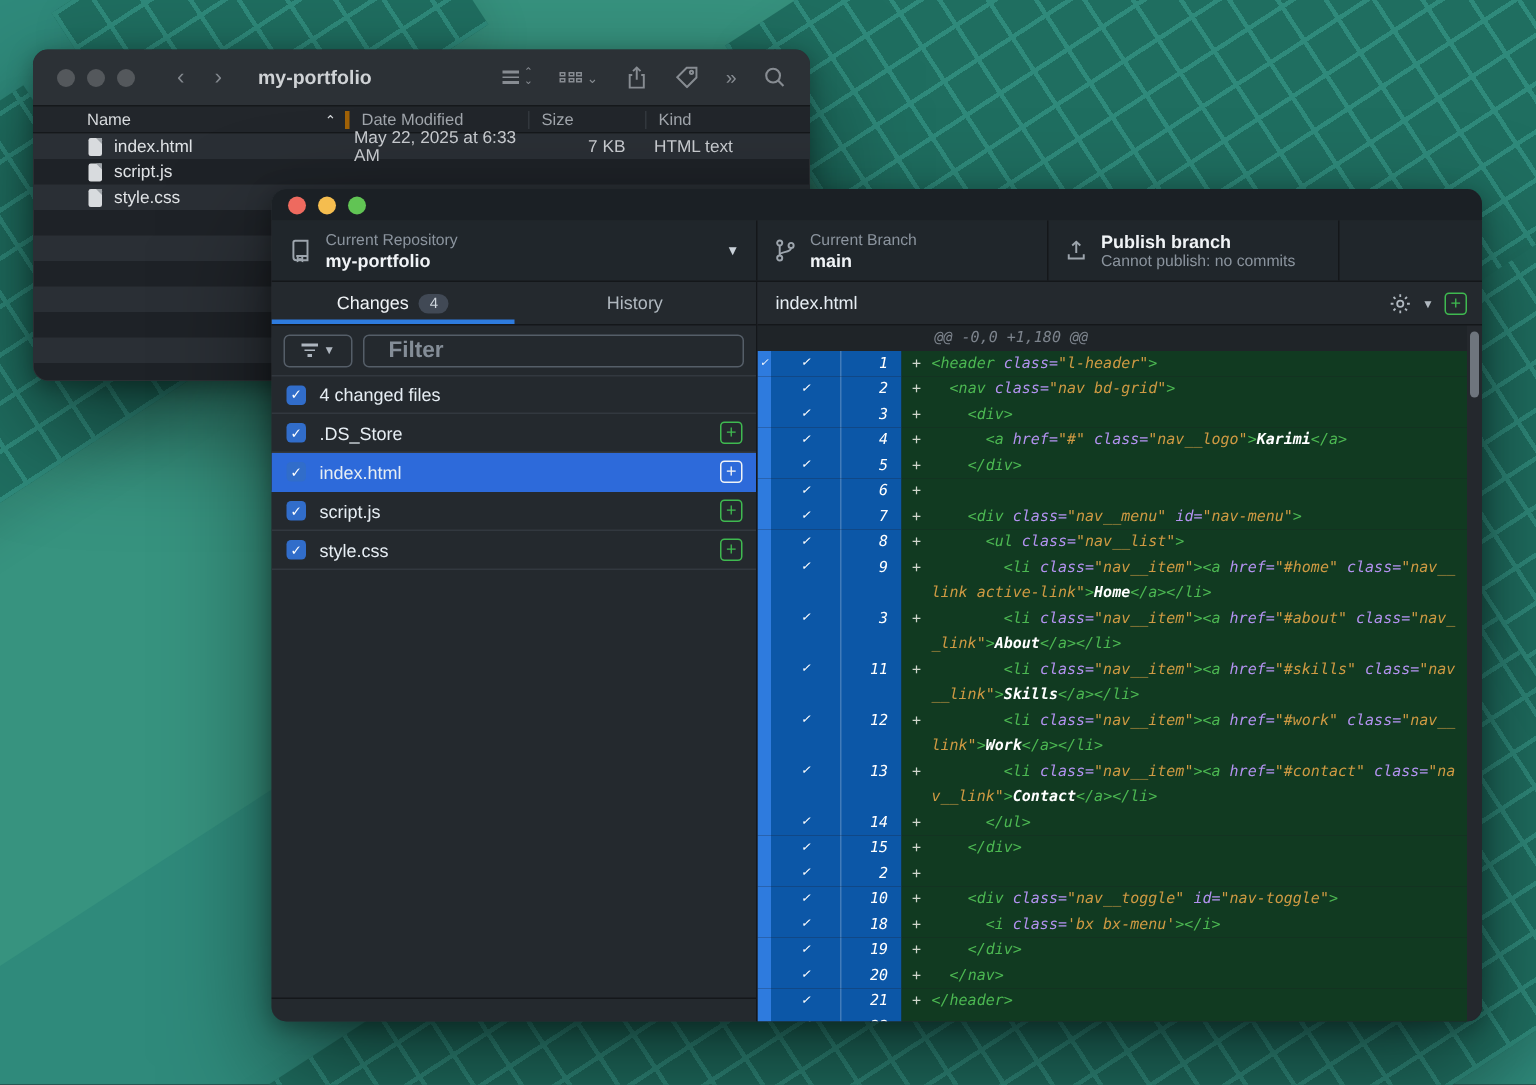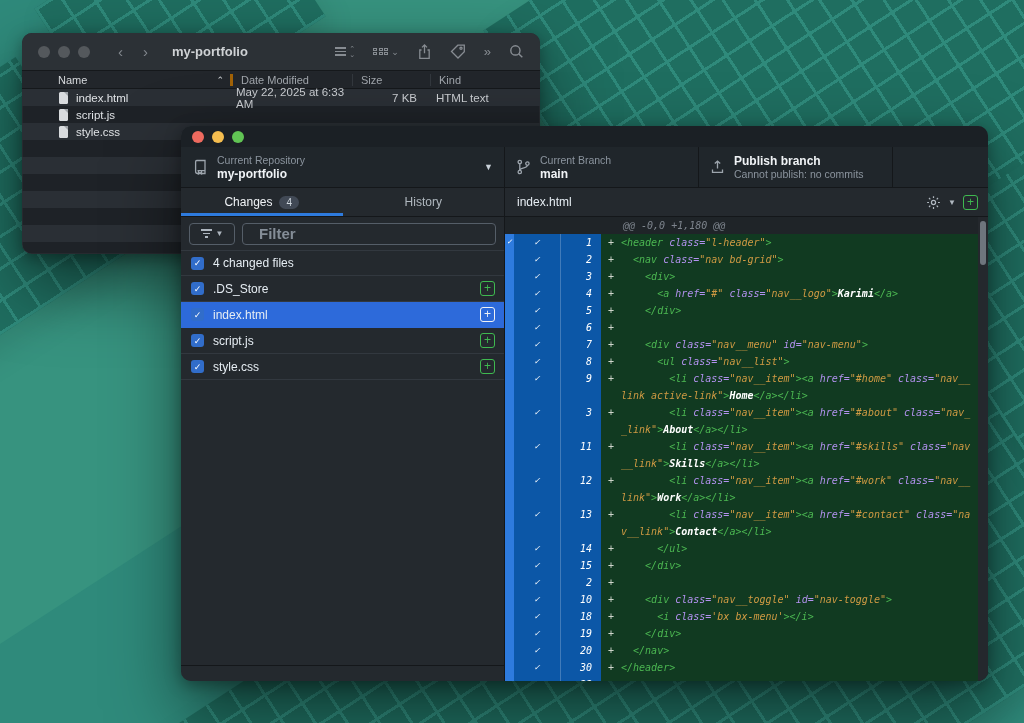--- a/index.html
+++ b/index.html
@@ -538,21 +538,21 @@
                 <div class="dcheck">✓</div>
                 <div class="dnum">20</div>
                 <div class="dcontent">
                   <div class="dplus">+</div>
                   <div class="dcode"><span class="tok-g">  &lt;/nav&gt;</span></div>
                 </div>
               </div>
               <div class="drow">
                 <div class="dstrip"></div>
                 <div class="dcheck">✓</div>
-                <div class="dnum">30</div>
+                <div class="dnum">21</div>
                 <div class="dcontent">
                   <div class="dplus">+</div>
                   <div class="dcode"><span class="tok-g">&lt;/header&gt;</span></div>
                 </div>
               </div>
               <div class="drow">
                 <div class="dstrip"></div>
                 <div class="dcheck">✓</div>
                 <div class="dnum">22</div>
                 <div class="dcontent">

